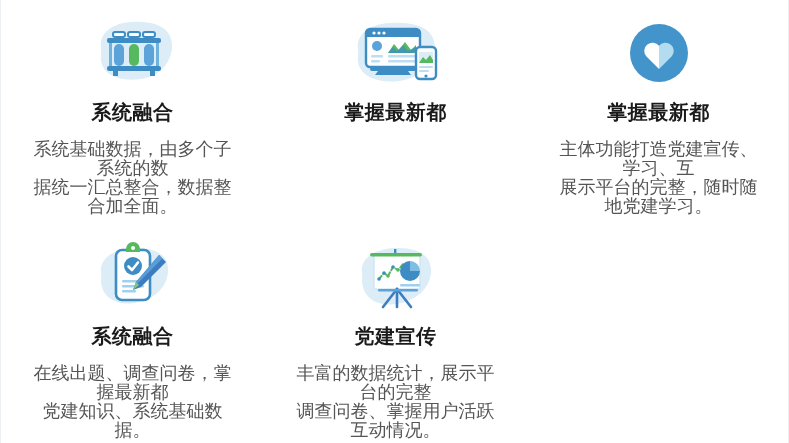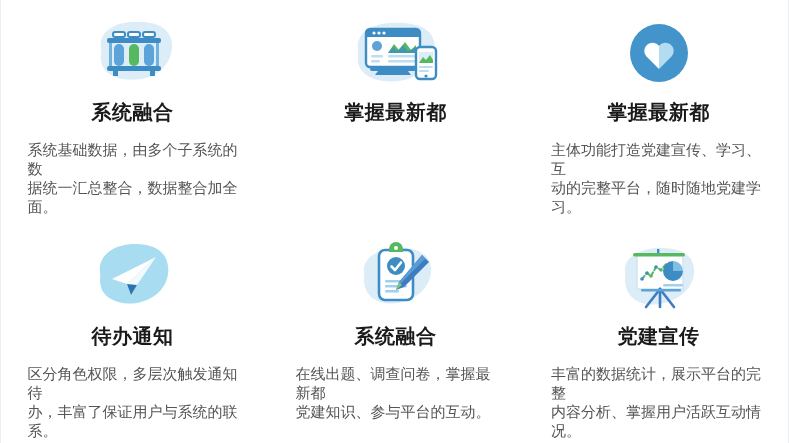--- a/index.html
+++ b/index.html
@@ -55,23 +55,24 @@
   .card-title {
     font-size: 20px;
     font-weight: bold;
     color: #1a1a1a;
     letter-spacing: 0.5px;
     line-height: 20px;
     text-align: center;
     margin-bottom: 18px;
   }
   .card-desc {
-    font-size: 15px;
+    font-size: 18px;
     line-height: 19px;
     color: #555555;
+    text-align: center;
     width: 215px;
     white-space: pre-line;
   }
   
   .col-1 .card-desc { width: 210px; }
   .col-2 .card-desc { width: 200px; }
   .col-3 .card-desc { width: 215px; }
   .row-2 .icon-wrap { margin-bottom: 12px; }
 </style>
 </head>
@@ -136,57 +137,44 @@
     <div class="feature-card col-3 row-1">
       <div class="icon-wrap">
         <svg width="80" height="72" viewBox="0 0 80 72">
           <circle cx="40" cy="36" r="29" fill="#4394ca"></circle>
           <path d="M40 52 L27 39 a8.2 8.2 0 0 1 13 -10.2 Z" fill="#ffffff"></path>
           <path d="M40 52 L53 39 a8.2 8.2 0 0 0 -13 -10.2 Z" fill="#b4dcf1"></path>
         </svg>
       </div>
       <div class="card-title">掌握最新都</div>
       <div class="card-desc">主体功能打造党建宣传、学习、互
-动的完整平台，随时随地党建学习。</div>
-    </div>
-
-    <div class="feature-card col-1 row-2">
-      <div class="icon-wrap">
-        <svg width="86" height="72" viewBox="0 0 86 72">
-          <path d="M10 33 C8 17, 23 6, 42 5 C62 4, 76 11, 78 27 C80 43, 70 58, 51 63 C32 68, 14 60, 11 48 C9 41, 11 38, 10 33 Z" fill="#a8dcf0"></path>
-          <path d="M66 18 L22 40 L37 45 Z" fill="#ffffff"></path>
-          <path d="M66 18 L37 45 L41 56 L47 46 Z" fill="#f2fafd"></path>
-          <path d="M37 45 L41 56 L47 46 Z" fill="#2e73ad"></path>
-        </svg>
-      </div>
-      <div class="card-title">待办通知</div>
-      <div class="card-desc">区分角色权限，多层次触发通知待
-办，丰富了保证用户与系统的联系。</div>
-    </div>
+展示平台的完整，随时随地党建学习。</div>
+    </div>
+
 
     <div class="feature-card col-2 row-2">
       <div class="icon-wrap">
         <svg width="88" height="76" viewBox="0 0 88 76">
           <path d="M12 36 C10 22, 24 12, 44 11 C64 10, 78 16, 79 31 C80 46, 70 60, 50 65 C30 70, 16 62, 13 50 C11 43, 13 41, 12 36 Z" fill="#dcedf8"></path>
           <rect x="27" y="13" width="34" height="50" rx="6" fill="#ffffff" stroke="#3d8dc4" stroke-width="2.6"></rect>
           <path d="M37 12 a7 7 0 0 1 14 0 v3 h-14 z" fill="#57b95f"></path>
           <circle cx="44" cy="11" r="2" fill="#ffffff"></circle>
           <circle cx="44" cy="29" r="9" fill="#3d8dc4"></circle>
           <path d="M39.5 29.5 L43 33 L49 25.5" stroke="#ffffff" stroke-width="2.6" fill="none" stroke-linecap="round" stroke-linejoin="round"></path>
           <rect x="33" y="43" width="22" height="2.4" rx="1.2" fill="#9fd0ef"></rect>
           <rect x="33" y="48" width="22" height="2.4" rx="1.2" fill="#9fd0ef"></rect>
           <rect x="33" y="53" width="14" height="2.4" rx="1.2" fill="#9fd0ef"></rect>
           <path d="M70 18 L77 25 L52 50 L44 53 L47 45 Z" fill="#3d7cbf"></path>
           <path d="M70 18 L73.5 21.5 L48.5 46.5 L47 45 Z" fill="#5b9bd6"></path>
           <path d="M44 53 L47 45 L50 48 Z" fill="#7ec97f"></path>
         </svg>
       </div>
       <div class="card-title">系统融合</div>
       <div class="card-desc">在线出题、调查问卷，掌握最新都
-党建知识、参与平台的互动。</div>
+党建知识、系统基础数据。</div>
     </div>
 
     <div class="feature-card col-3 row-2">
       <div class="icon-wrap">
         <svg width="92" height="76" viewBox="0 0 92 76">
           <path d="M12 36 C10 21, 25 12, 45 11 C66 10, 80 17, 81 32 C82 47, 71 61, 51 66 C31 71, 16 63, 13 50 C11 43, 13 41, 12 36 Z" fill="#dcedf8"></path>
           <rect x="24" y="18" width="46" height="34" fill="#ffffff" stroke="#cfe6f5" stroke-width="1.4"></rect>
           <rect x="44" y="12" width="2.4" height="7" fill="#3d8dc4"></rect>
           <rect x="20" y="16" width="52" height="3.6" rx="1.8" fill="#57b95f"></rect>
           <path d="M47 52 L33 70" stroke="#3d7cbf" stroke-width="2.6" stroke-linecap="round"></path>
@@ -199,17 +187,17 @@
           <circle cx="43" cy="30" r="1.8" fill="#3d8dc4"></circle>
           <circle cx="48" cy="33" r="1.8" fill="#57b95f"></circle>
           <path d="M60 24 a10 10 0 0 1 10 10 h-10 z" fill="#7fbde3"></path>
           <path d="M60 24 a10 10 0 0 0 -10 10 a10 10 0 0 0 10 10 a10 10 0 0 0 10 -10 h-10 z" fill="#3d8dc4"></path>
           <rect x="50" y="47" width="20" height="2.4" rx="1.2" fill="#9fd0ef"></rect>
           <rect x="28" y="52" width="40" height="2.4" rx="1.2" fill="#5ba3d8"></rect>
         </svg>
       </div>
       <div class="card-title">党建宣传</div>
       <div class="card-desc">丰富的数据统计，展示平台的完整
-内容分析、掌握用户活跃互动情况。</div>
+调查问卷、掌握用户活跃互动情况。</div>
     </div>
 
   </div>
 </div>
 
 </body></html>

